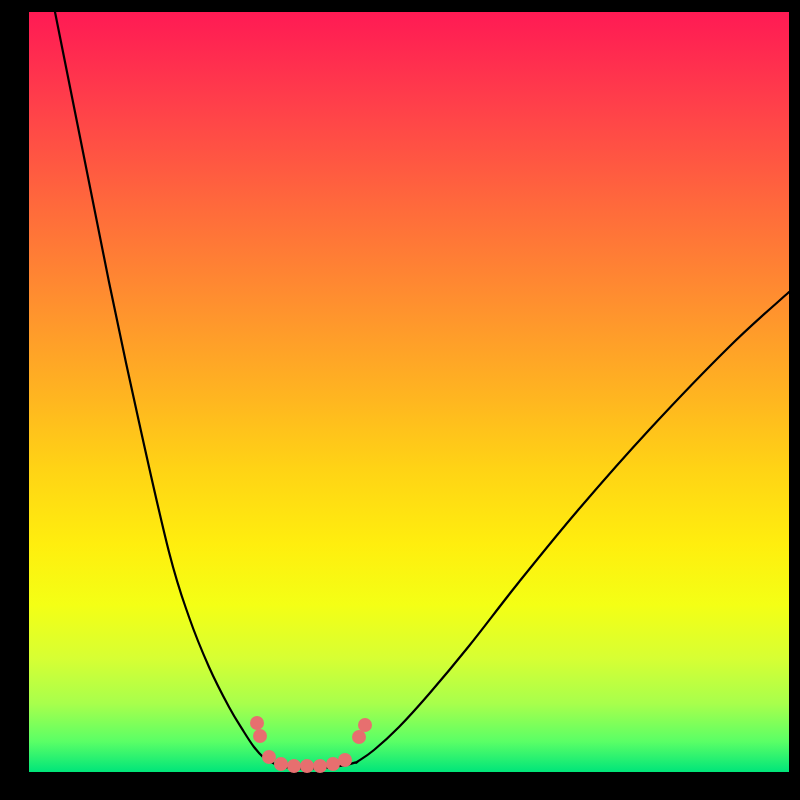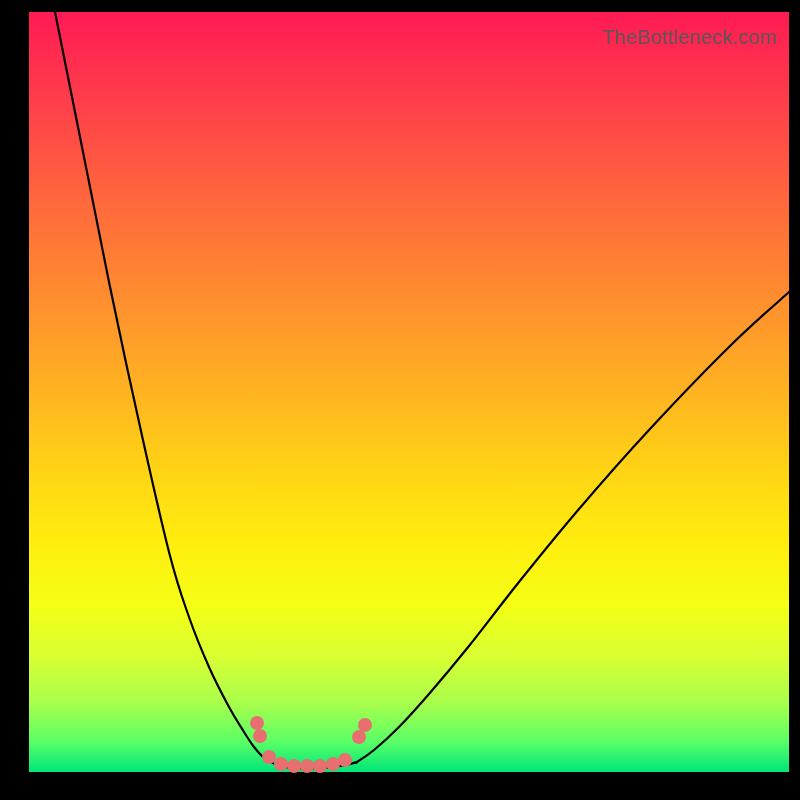--- a/index.html
+++ b/index.html
@@ -73,15 +73,14 @@
           <circle cx="252" cy="752" r="7" fill="#e76f6f" stroke="#c94e4e" stroke-width="0"></circle>
           <circle cx="265" cy="754" r="7" fill="#e76f6f" stroke="#c94e4e" stroke-width="0"></circle>
           <circle cx="278" cy="754" r="7" fill="#e76f6f" stroke="#c94e4e" stroke-width="0"></circle>
           <circle cx="291" cy="754" r="7" fill="#e76f6f" stroke="#c94e4e" stroke-width="0"></circle>
           <circle cx="304" cy="752" r="7" fill="#e76f6f" stroke="#c94e4e" stroke-width="0"></circle>
           <circle cx="316" cy="748" r="7" fill="#e76f6f" stroke="#c94e4e" stroke-width="0"></circle>
           <circle cx="330" cy="725" r="7" fill="#e76f6f" stroke="#c94e4e" stroke-width="0"></circle>
           <circle cx="336" cy="713" r="7" fill="#e76f6f" stroke="#c94e4e" stroke-width="0"></circle>
         </g>
     </svg>
-    <div class="watermark">TheBottleneck.com</div>
   </div>
 </div>
 
 </body></html>

